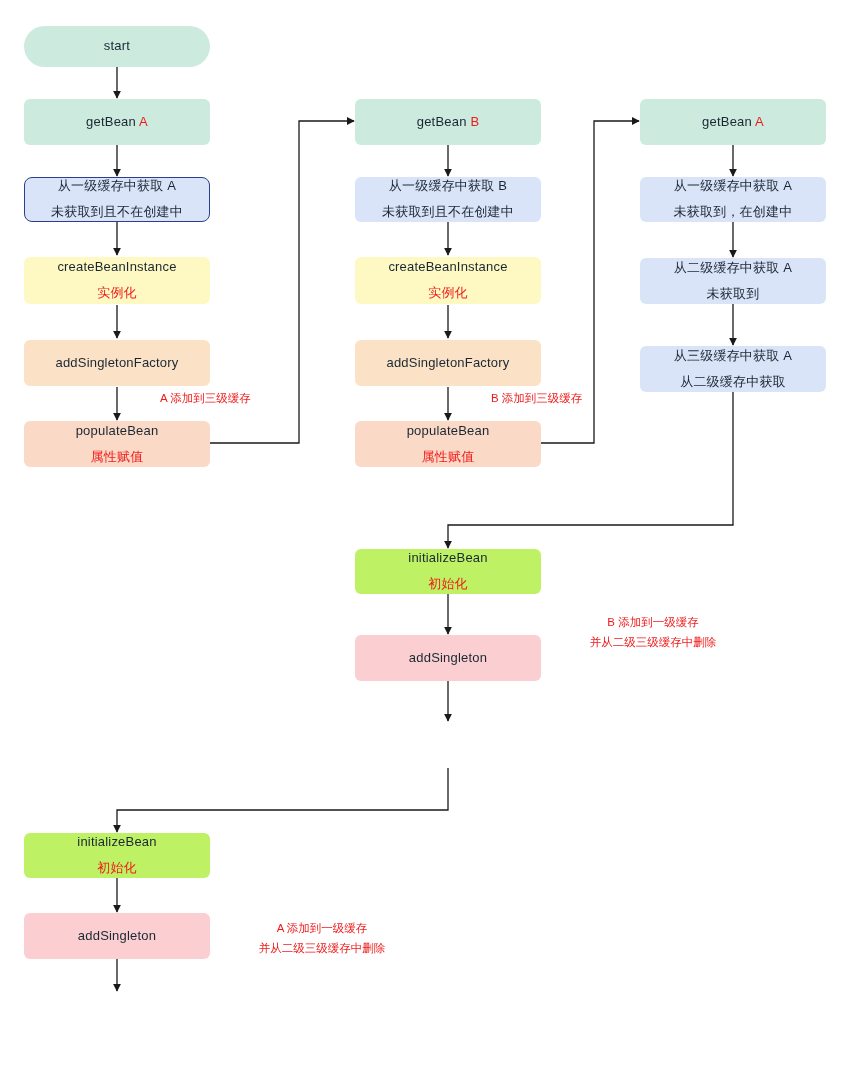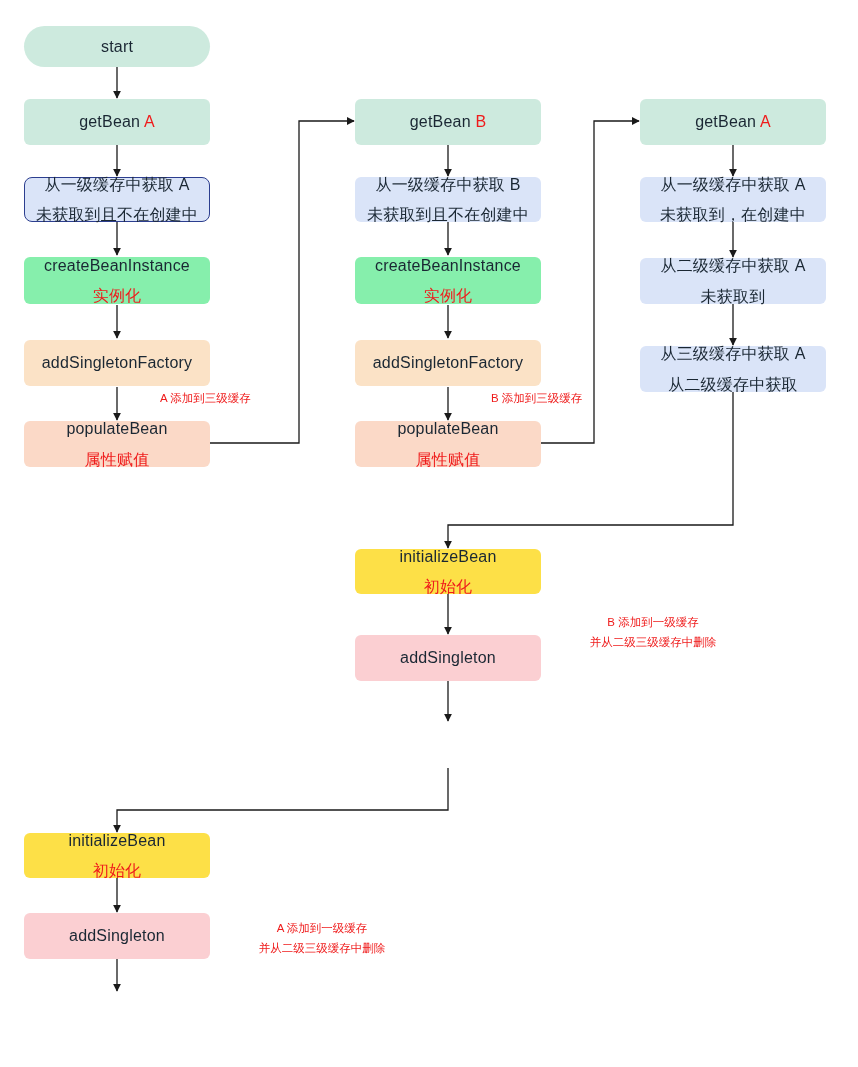--- a/index.html
+++ b/index.html
@@ -26,37 +26,37 @@
   }
   .node {
     position: absolute;
     box-sizing: border-box;
     border-radius: 6px;
     display: flex;
     flex-direction: column;
     align-items: center;
     justify-content: center;
     text-align: center;
-    font-size: 16px;
+    font-size: 13px;
     line-height: 1.45;
     color: #1a2733;
     letter-spacing: .2px;
   }
   .node .l1, .node .l2 { display: block; white-space: nowrap; }
   .node .l2 { margin-top: 7px; }
 
   
   .n-mint      { background: #cdeade; }
   .n-mint-soft { background: #e9f6f1; }
   .n-blue      { background: #dae4f8; }
   .n-blue-hl   { background: #dae4f8; border: 1.6px solid #2c3e8f; border-radius: 8px; }
-  .n-cream     { background: #86efac; }
+  .n-cream     { background: #fef9c3; }
   .n-peach     { background: #fbe2c6; }
   .n-salmon    { background: #fbd9c7; }
-  .n-pink-soft { background: #fde047; justify-content: center; }
+  .n-pink-soft { background: #bef264; justify-content: center; }
   .n-pink      { background: #fbcfd2; }
 
   
   .pill { border-radius: 22px; }
 
   .red { color: #ef1b1b; }
 
   .edge-label {
     position: absolute;
     color: #ef1b1b;

